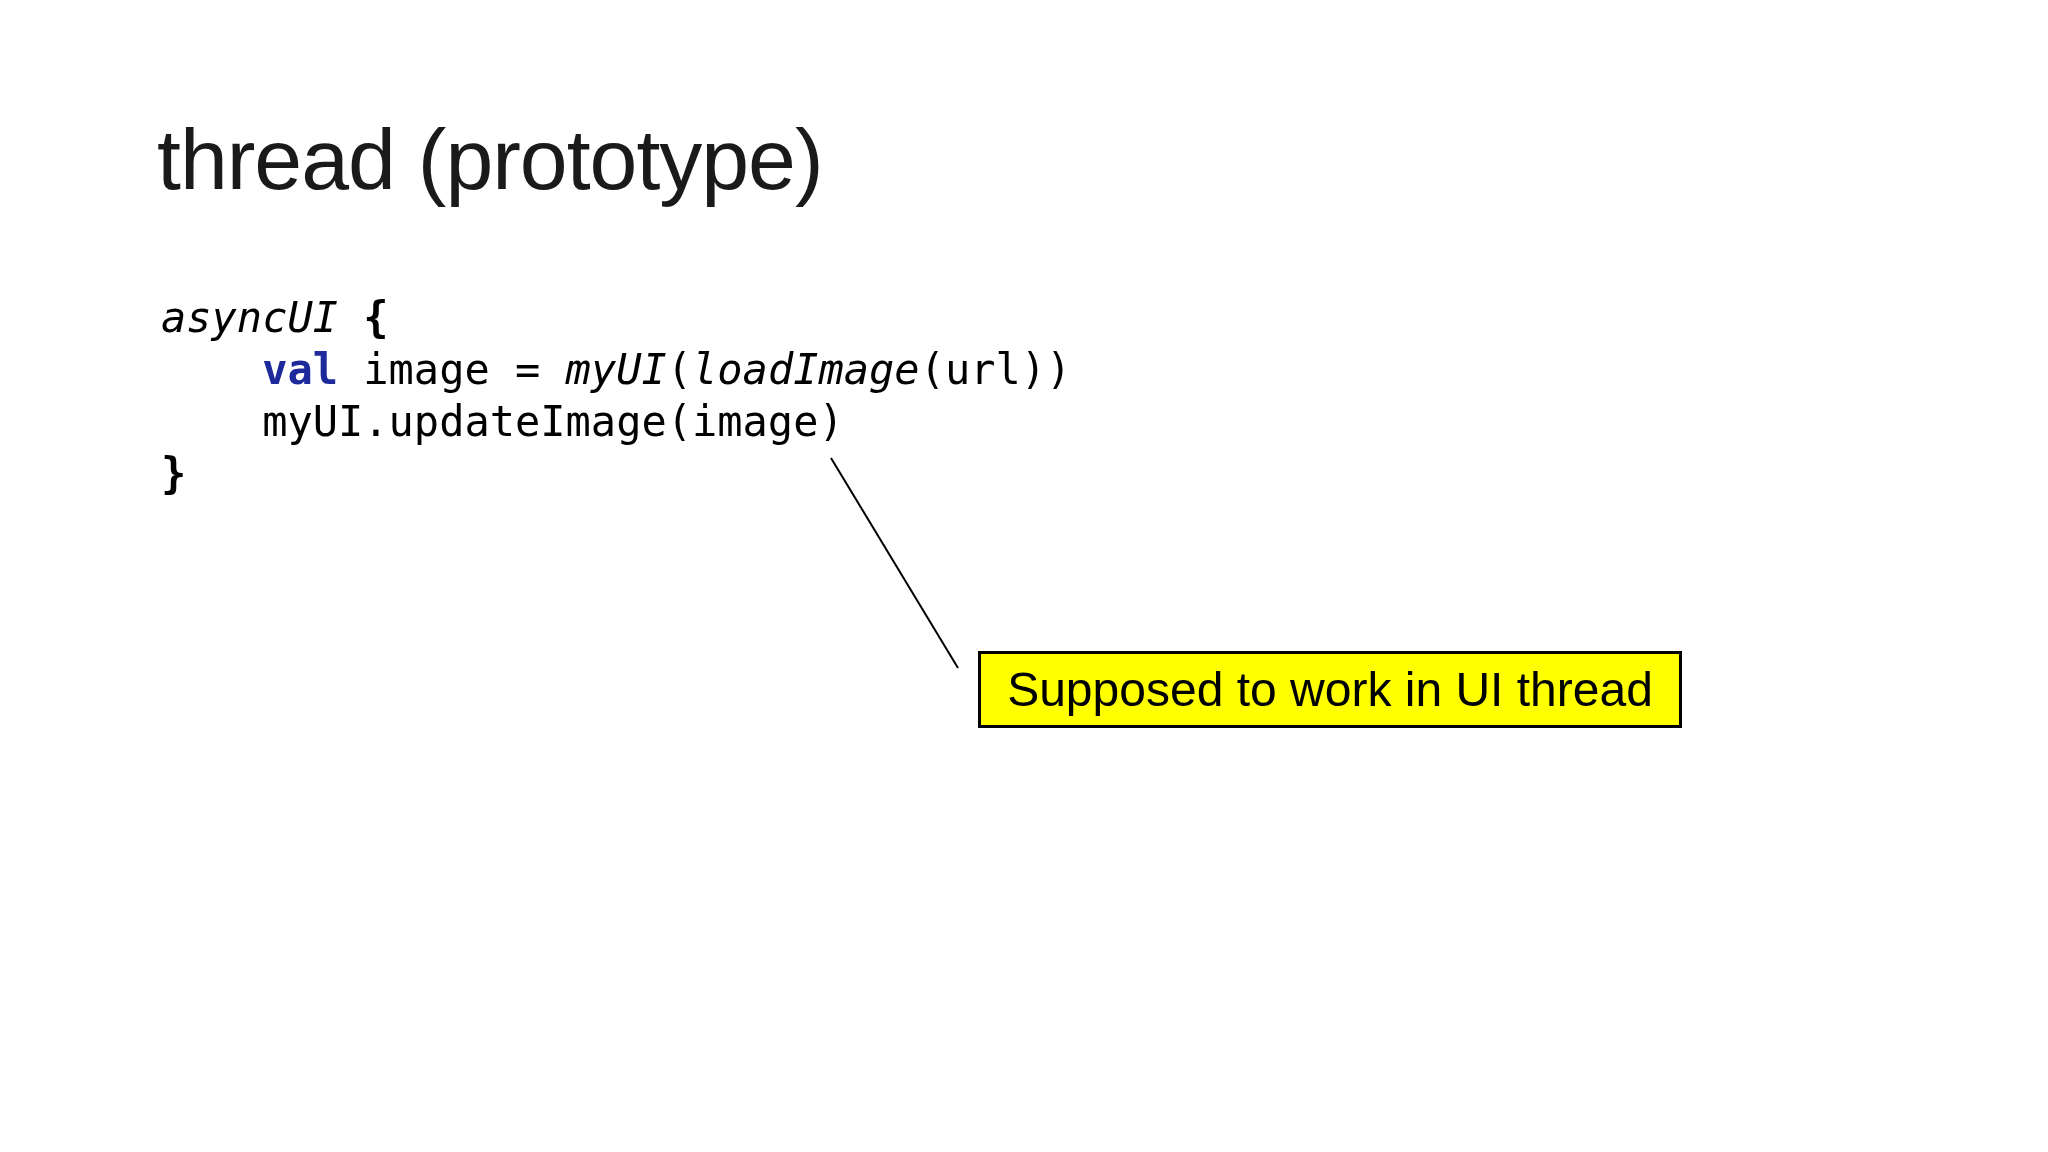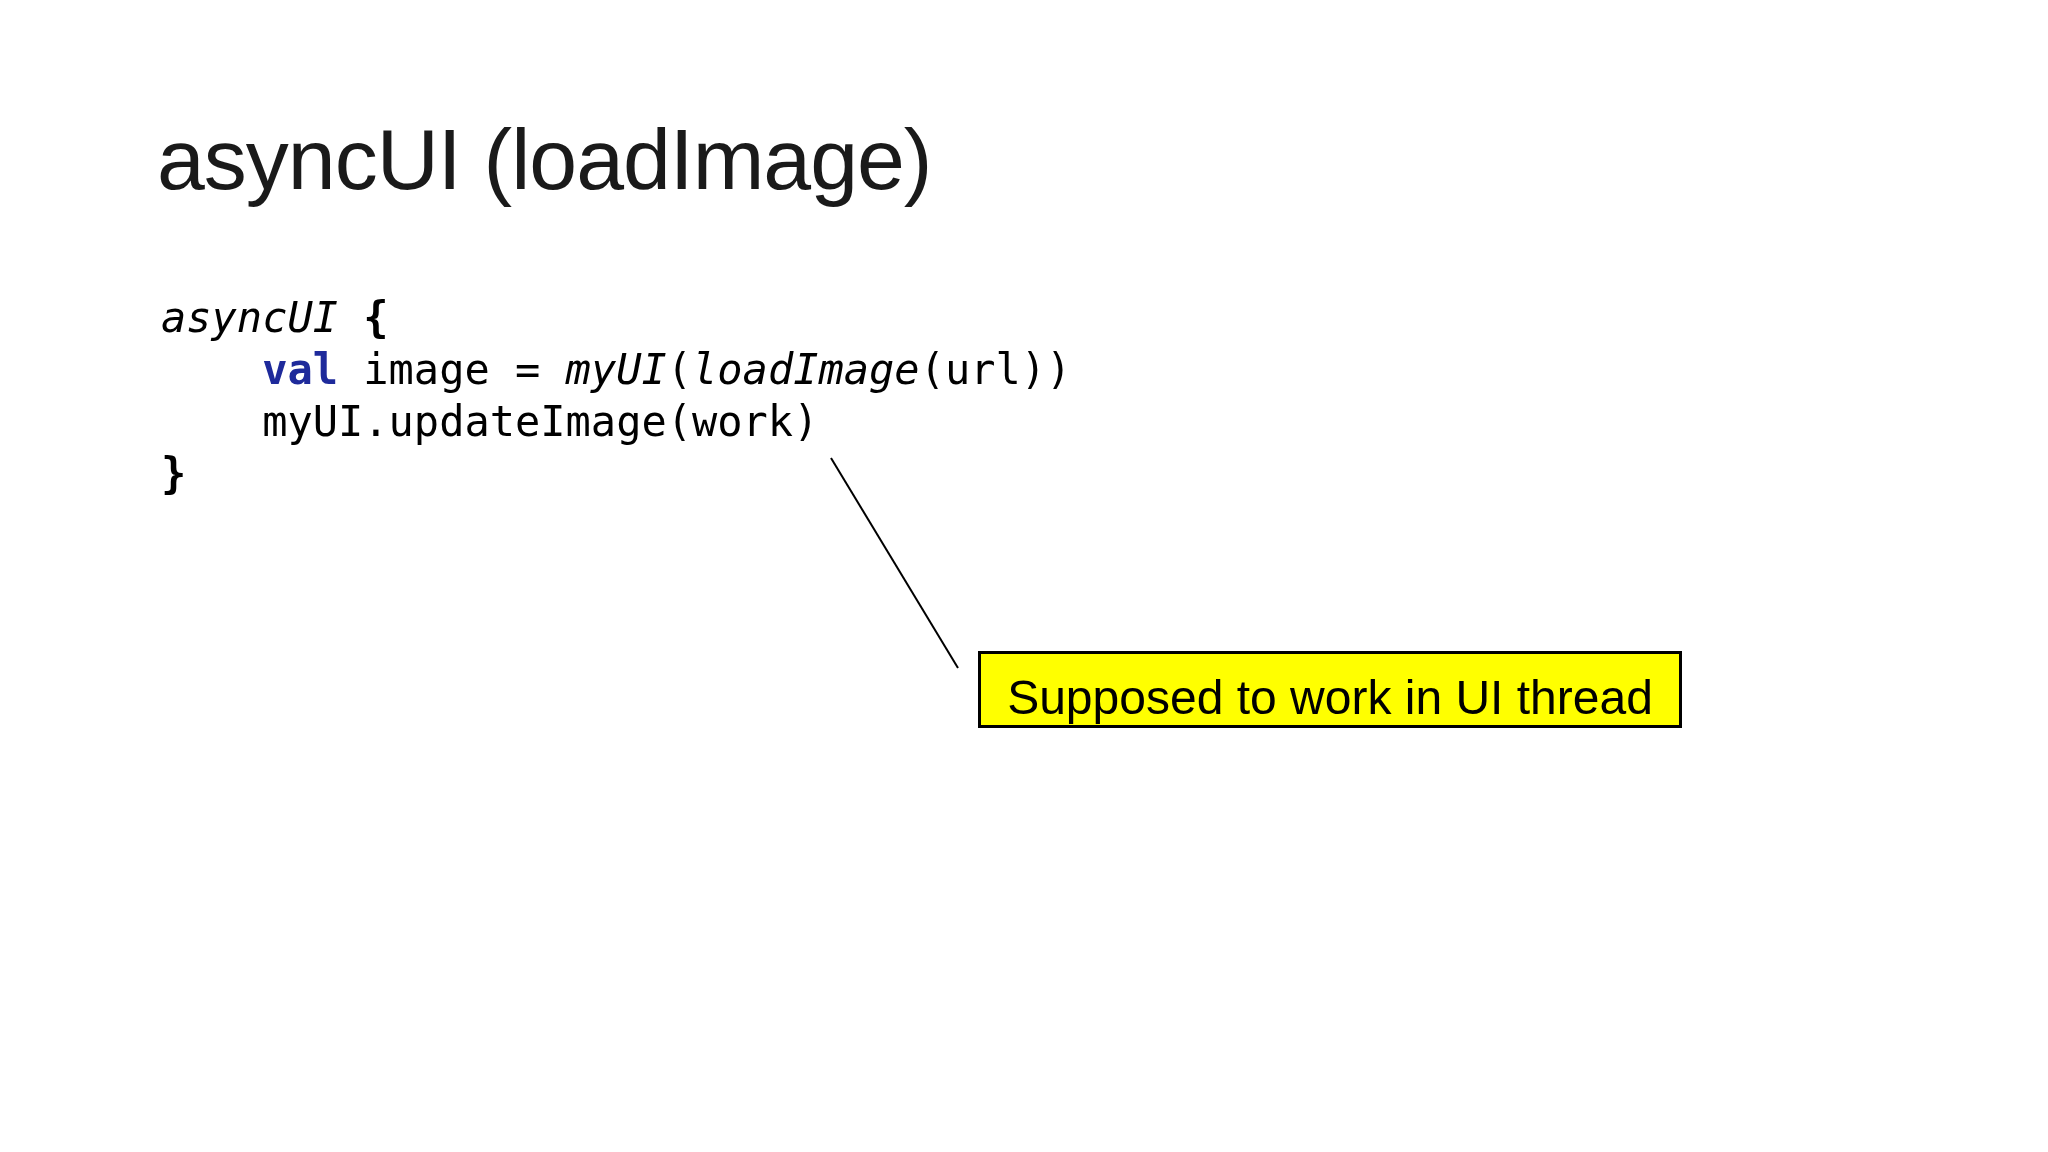--- a/index.html
+++ b/index.html
@@ -55,42 +55,42 @@
   .callout {
     position: absolute;
     left: 978px;
     top: 651px;
     width: 704px;
     height: 77px;
     box-sizing: border-box;
     background: var(--callout-bg, #ffff00);
     border: 3px solid var(--callout-border, #000000);
     display: flex;
-    align-items: flex-end;
+    align-items: center;
     justify-content: center;
   }
   .callout-text {
     font-family: "Liberation Sans", sans-serif;
     font-size: 48px;
     font-weight: 400;
     color: var(--callout-text, #000000);
     white-space: nowrap;
   }
 </style>
 </head>
 <body>
 
 <div class="slide">
 
-  <h1 class="slide-title">asyncUI (loadImage)</h1>
+  <h1 class="slide-title">thread (prototype)</h1>
 
   <div class="code-block">
       <div class="code-line"><span class="seg-fn">asyncUI</span><span class="seg-p"> </span><span class="seg-b">{</span></div>
       <div class="code-line"><span class="seg-p">    </span><span class="seg-kw">val</span><span class="seg-p"> image = </span><span class="seg-fn">myUI</span><span class="seg-p">(</span><span class="seg-fn">loadImage</span><span class="seg-p">(url))</span></div>
-      <div class="code-line"><span class="seg-p">    myUI.updateImage(work)</span></div>
+      <div class="code-line"><span class="seg-p">    myUI.updateImage(image)</span></div>
       <div class="code-line"><span class="seg-b">}</span></div>
     </div>
 
   <svg class="connector-svg" viewBox="0 0 2048 1152" xmlns="http://www.w3.org/2000/svg">
     <line x1="831" y1="458" x2="958" y2="668" stroke="#000000" stroke-width="2"></line>
   </svg>
 
   <div class="callout">
     <span class="callout-text">Supposed to work in UI thread</span>
   </div>

